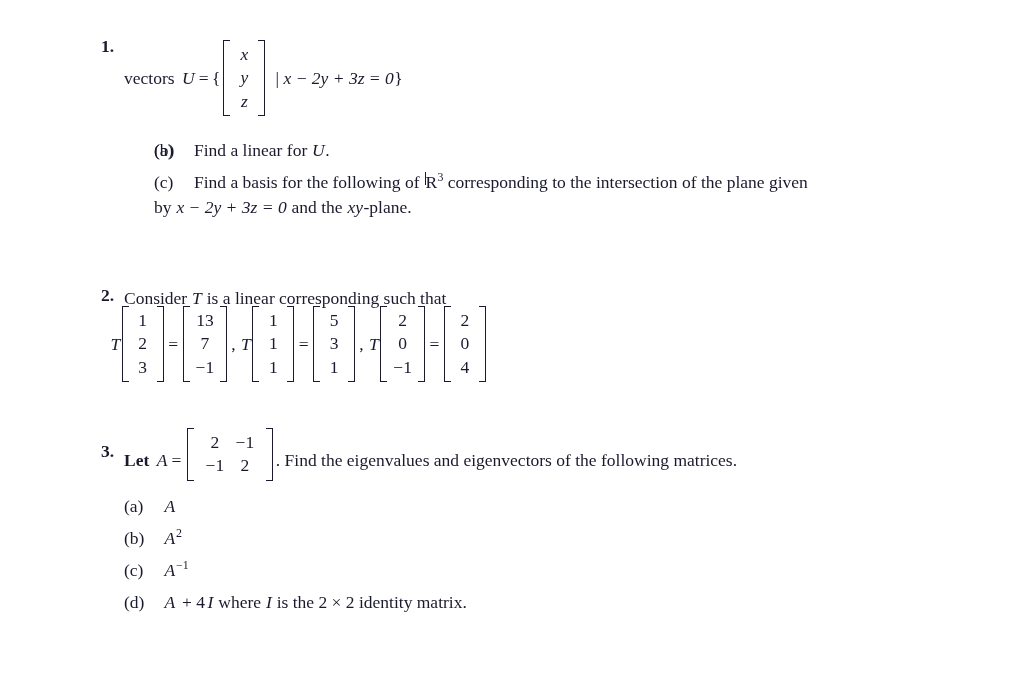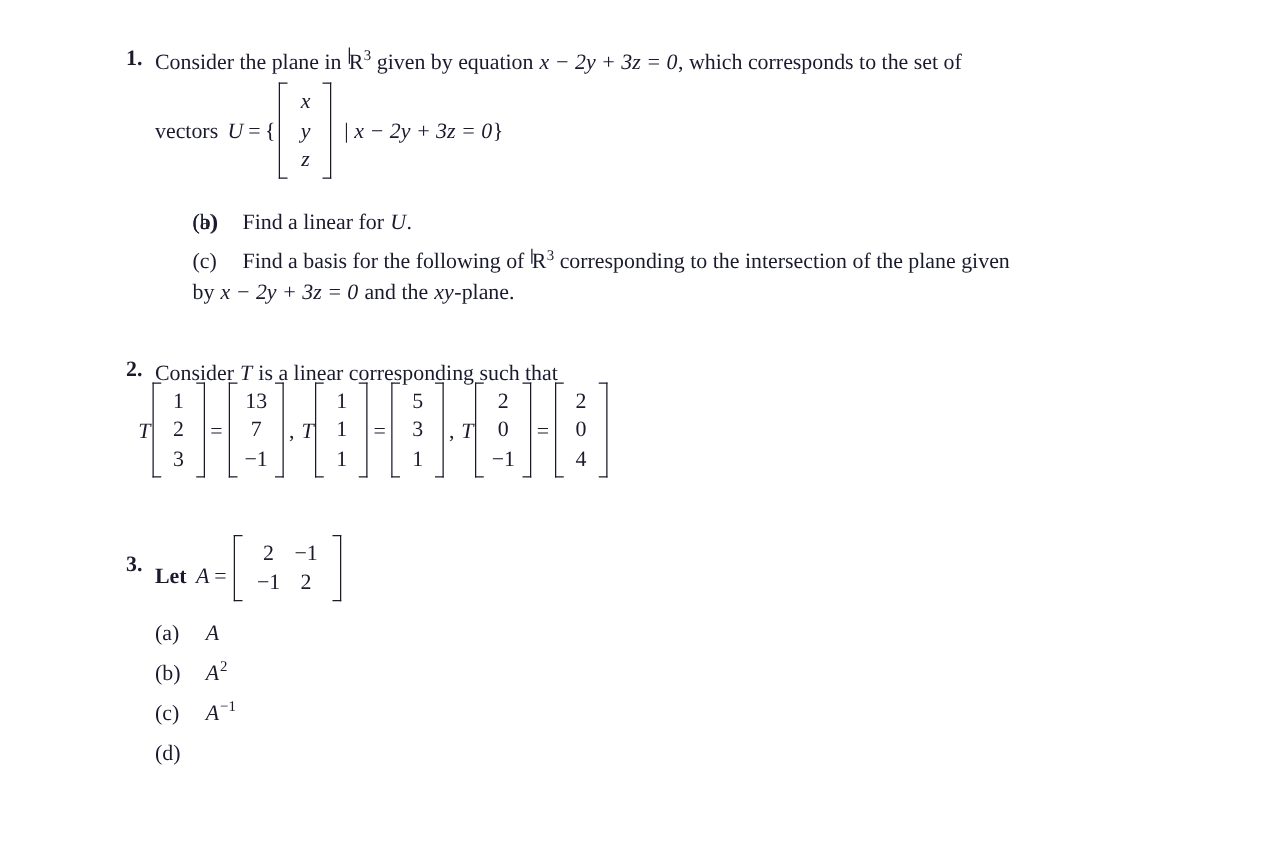--- a/index.html
+++ b/index.html
@@ -174,26 +174,20 @@
   }
 </style>
 </head>
 <body>
 
 <div class="page">
 
   <div class="problem" style="position:absolute; left:84px; top:36px; width:880px;">
     <span class="pnum">1.</span>
     <div class="pbody">
-      <div class="para">
-        <span>Consider the plane in</span>
-        <span class="bbR"></span><sup class="exp">3</sup>
-        <span>given by equation</span>
-        <span class="mi">x − 2y + 3z = 0</span><span>, which corresponds to the set of</span>
-      </div>
 
       <div class="mathline l1" style="margin-top:4px;">
         <span>vectors</span>
         <span class="mi" style="margin-left:7px;">U</span>
         <span class="mo">=</span>
         <span>{</span>
         <span class="matrix" style="margin-left:3px;">
           <span class="brk l"></span>
           <span class="mcells it">
             <span class="cell">x</span>
@@ -335,20 +329,21 @@
               <span class="cell">2</span>
               <span class="cell">−1</span>
             </span>
             <span class="rowline">
               <span class="cell">−1</span>
               <span class="cell">2</span>
             </span>
           </span>
           <span class="brk r"></span>
         </span>
+        <span style="padding-top:13px; margin-left:2px;">. Find the eigenvalues and eigenvectors of the following matrices.</span>
       </div>
     </div>
   </div>
 
   <div style="position:absolute; left:124px; top:494px; width:700px;">
     <div class="subitem" style="margin-left:0; margin-top:0;">
       <span class="slabel">(a)</span>
       <span class="sbody">
         <span class="mi">A</span>
       </span>
@@ -360,16 +355,23 @@
       </span>
     </div>
     <div class="subitem" style="margin-left:0;">
       <span class="slabel">(c)</span>
       <span class="sbody">
         <span class="mi">A</span><sup class="exp">−1</sup>
       </span>
     </div>
     <div class="subitem" style="margin-left:0;">
       <span class="slabel">(d)</span>
+      <span class="sbody">
+        <span class="mi">A</span>
+        <span class="mo tight">+ 4</span><span class="mi">I</span>
+        <span>where</span>
+        <span class="mi">I</span>
+        <span>is the 2 × 2 identity matrix.</span>
+      </span>
     </div>
   </div>
 
 </div>
 
 </body></html>

